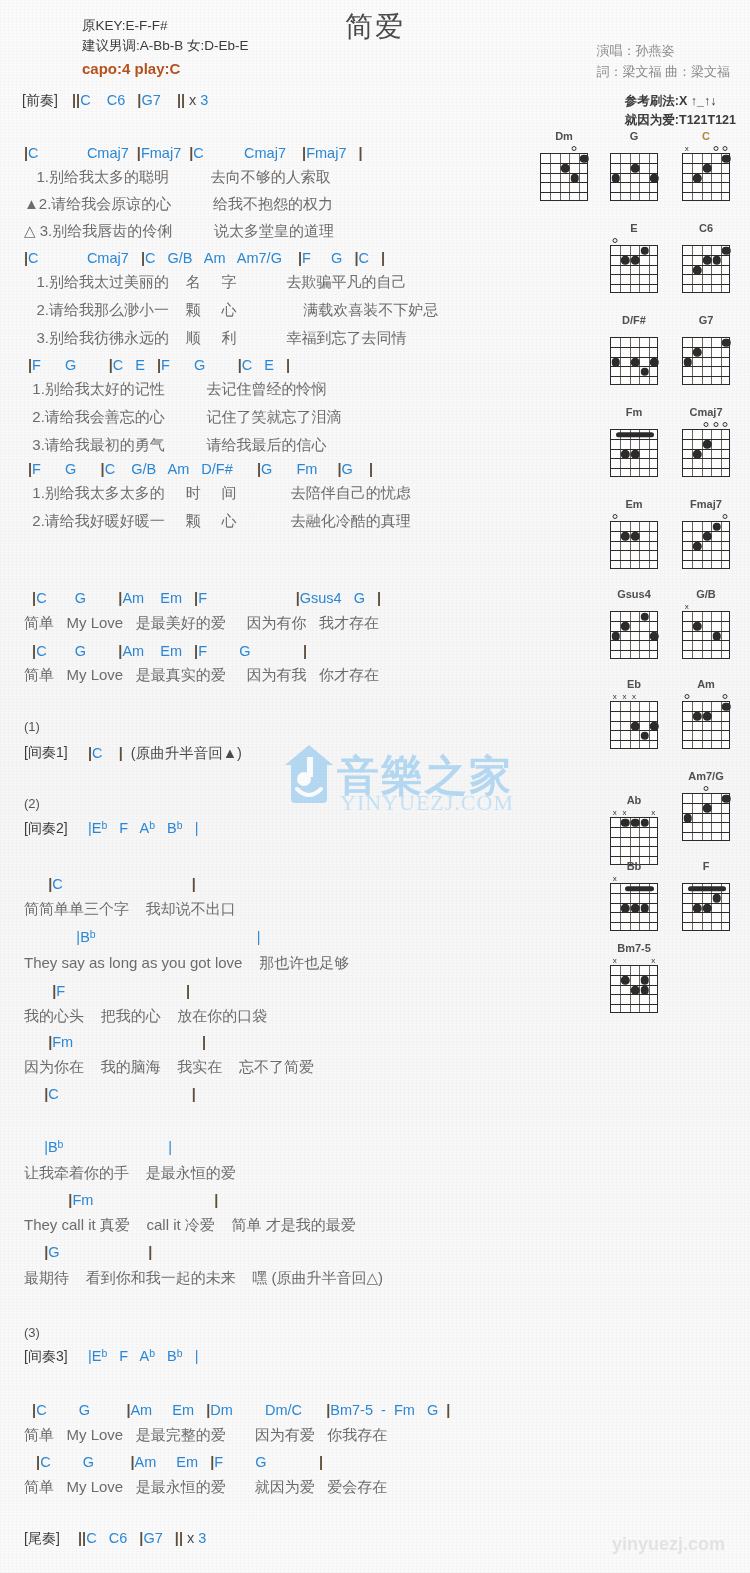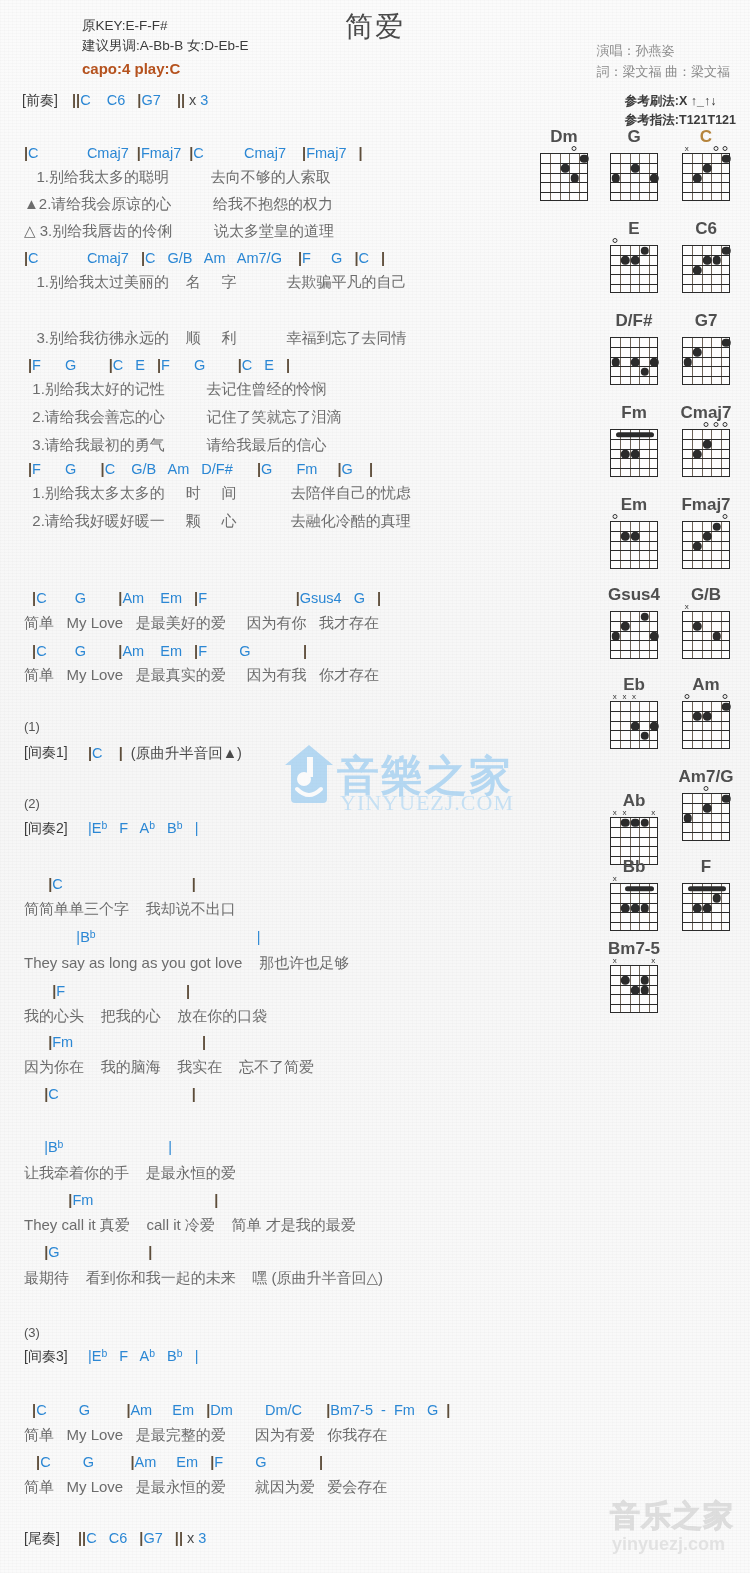--- a/index.html
+++ b/index.html
@@ -113,21 +113,21 @@
     left: 537px;
     top: 130px;
     width: 213px;
   }
   .chordbox {
     position: absolute;
     width: 62px;
   }
   .chordname {
     text-align: center;
-    font-size: 17px;
+    font-size: 11px;
     font-weight: bold;
     color: #4f4f4f;
     line-height: 13px;
     height: 14px;
     font-family: "Liberation Sans", sans-serif;
   }
   .chordname.amber { color: #b5843c; }
   .openrow {
     position: relative;
     height: 9px;
@@ -263,33 +263,34 @@
 
   <div class="song-title">简爱</div>
 
   <div class="credits">
     <div>演唱：孙燕姿</div>
     <div>詞：梁文福  曲：梁文福</div>
   </div>
 
   <div class="play-ref">
     <div>参考刷法:X ↑_↑↓</div>
-    <div>参考指法:T121T121</div>
+    <div>就因为爱:T121T121</div>
   </div>
 
   <div class="line sectionlabel" style="left:22px; top:92px;">[前奏]</div>
   <div class="line chordline" style="left:72px; top:92px;"><span class="bar">|</span><span class="bar">|</span>C    C6   <span class="bar">|</span>G7    <span class="bar">|</span><span class="bar">|</span> <span class="plain">x</span> 3</div>
 
   <div class="line chordline" style="left:24px; top:145px;"><span class="bar">|</span>C            Cmaj7  <span class="bar">|</span>Fmaj7  <span class="bar">|</span>C          Cmaj7    <span class="bar">|</span>Fmaj7   <span class="bar">|</span></div>
   <div class="line lyricline" style="left:24px; top:168px;">   1.别给我太多的聪明          去向不够的人索取</div>
   <div class="line lyricline" style="left:24px; top:195px;">▲2.请给我会原谅的心          给我不抱怨的权力</div>
   <div class="line lyricline" style="left:24px; top:222px;">△ 3.别给我唇齿的伶俐          说太多堂皇的道理</div>
 
   <div class="line chordline" style="left:24px; top:250px;"><span class="bar">|</span>C            Cmaj7   <span class="bar">|</span>C   G/B   Am   Am7/G    <span class="bar">|</span>F     G   <span class="bar">|</span>C   <span class="bar">|</span></div>
   <div class="line lyricline" style="left:24px; top:273px;">   1.别给我太过美丽的    名     字            去欺骗平凡的自己</div>
+  <div class="line lyricline" style="left:24px; top:301px;">   2.请给我那么渺小一    颗     心                满载欢喜装不下妒忌</div>
   <div class="line lyricline" style="left:24px; top:329px;">   3.别给我彷彿永远的    顺     利            幸福到忘了去同情</div>
 
   <div class="line chordline" style="left:24px; top:357px;"> <span class="bar">|</span>F      G        <span class="bar">|</span>C   E   <span class="bar">|</span>F      G        <span class="bar">|</span>C   E   <span class="bar">|</span></div>
   <div class="line lyricline" style="left:24px; top:380px;">  1.别给我太好的记性          去记住曾经的怜悯</div>
   <div class="line lyricline" style="left:24px; top:408px;">  2.请给我会善忘的心          记住了笑就忘了泪滴</div>
   <div class="line lyricline" style="left:24px; top:436px;">  3.请给我最初的勇气          请给我最后的信心</div>
 
   <div class="line chordline" style="left:24px; top:461px;"> <span class="bar">|</span>F      G      <span class="bar">|</span>C    G/B   Am   D/F#      <span class="bar">|</span>G      Fm     <span class="bar">|</span>G    <span class="bar">|</span></div>
   <div class="line lyricline" style="left:24px; top:484px;">  1.别给我太多太多的     时     间             去陪伴自己的忧虑</div>
   <div class="line lyricline" style="left:24px; top:512px;">  2.请给我好暖好暖一     颗     心             去融化冷酷的真理</div>
@@ -730,17 +731,16 @@
       <circle cx="21" cy="36" r="7" fill="#ffffff"></circle>
       <path d="M24 14 L24 34 L30 34 L30 14 Z" fill="#ffffff"></path>
       <path d="M30 10 Q40 12 38 22 Q34 16 30 18 Z" fill="#8ec6f0"></path>
       <path d="M14 46 Q26 58 38 46" stroke="#ffffff" stroke-width="4" fill="none" stroke-linecap="round"></path>
     </svg>
     <div class="wm-cn">音樂之家</div>
     <div class="wm-en">YINYUEZJ.COM</div>
   </div>
 
   <div class="wm-corner">
-    <div class="c1">音乐之家</div>
     <div class="c2">yinyuezj.com</div>
   </div>
 
 </div>
 
 </body></html>

